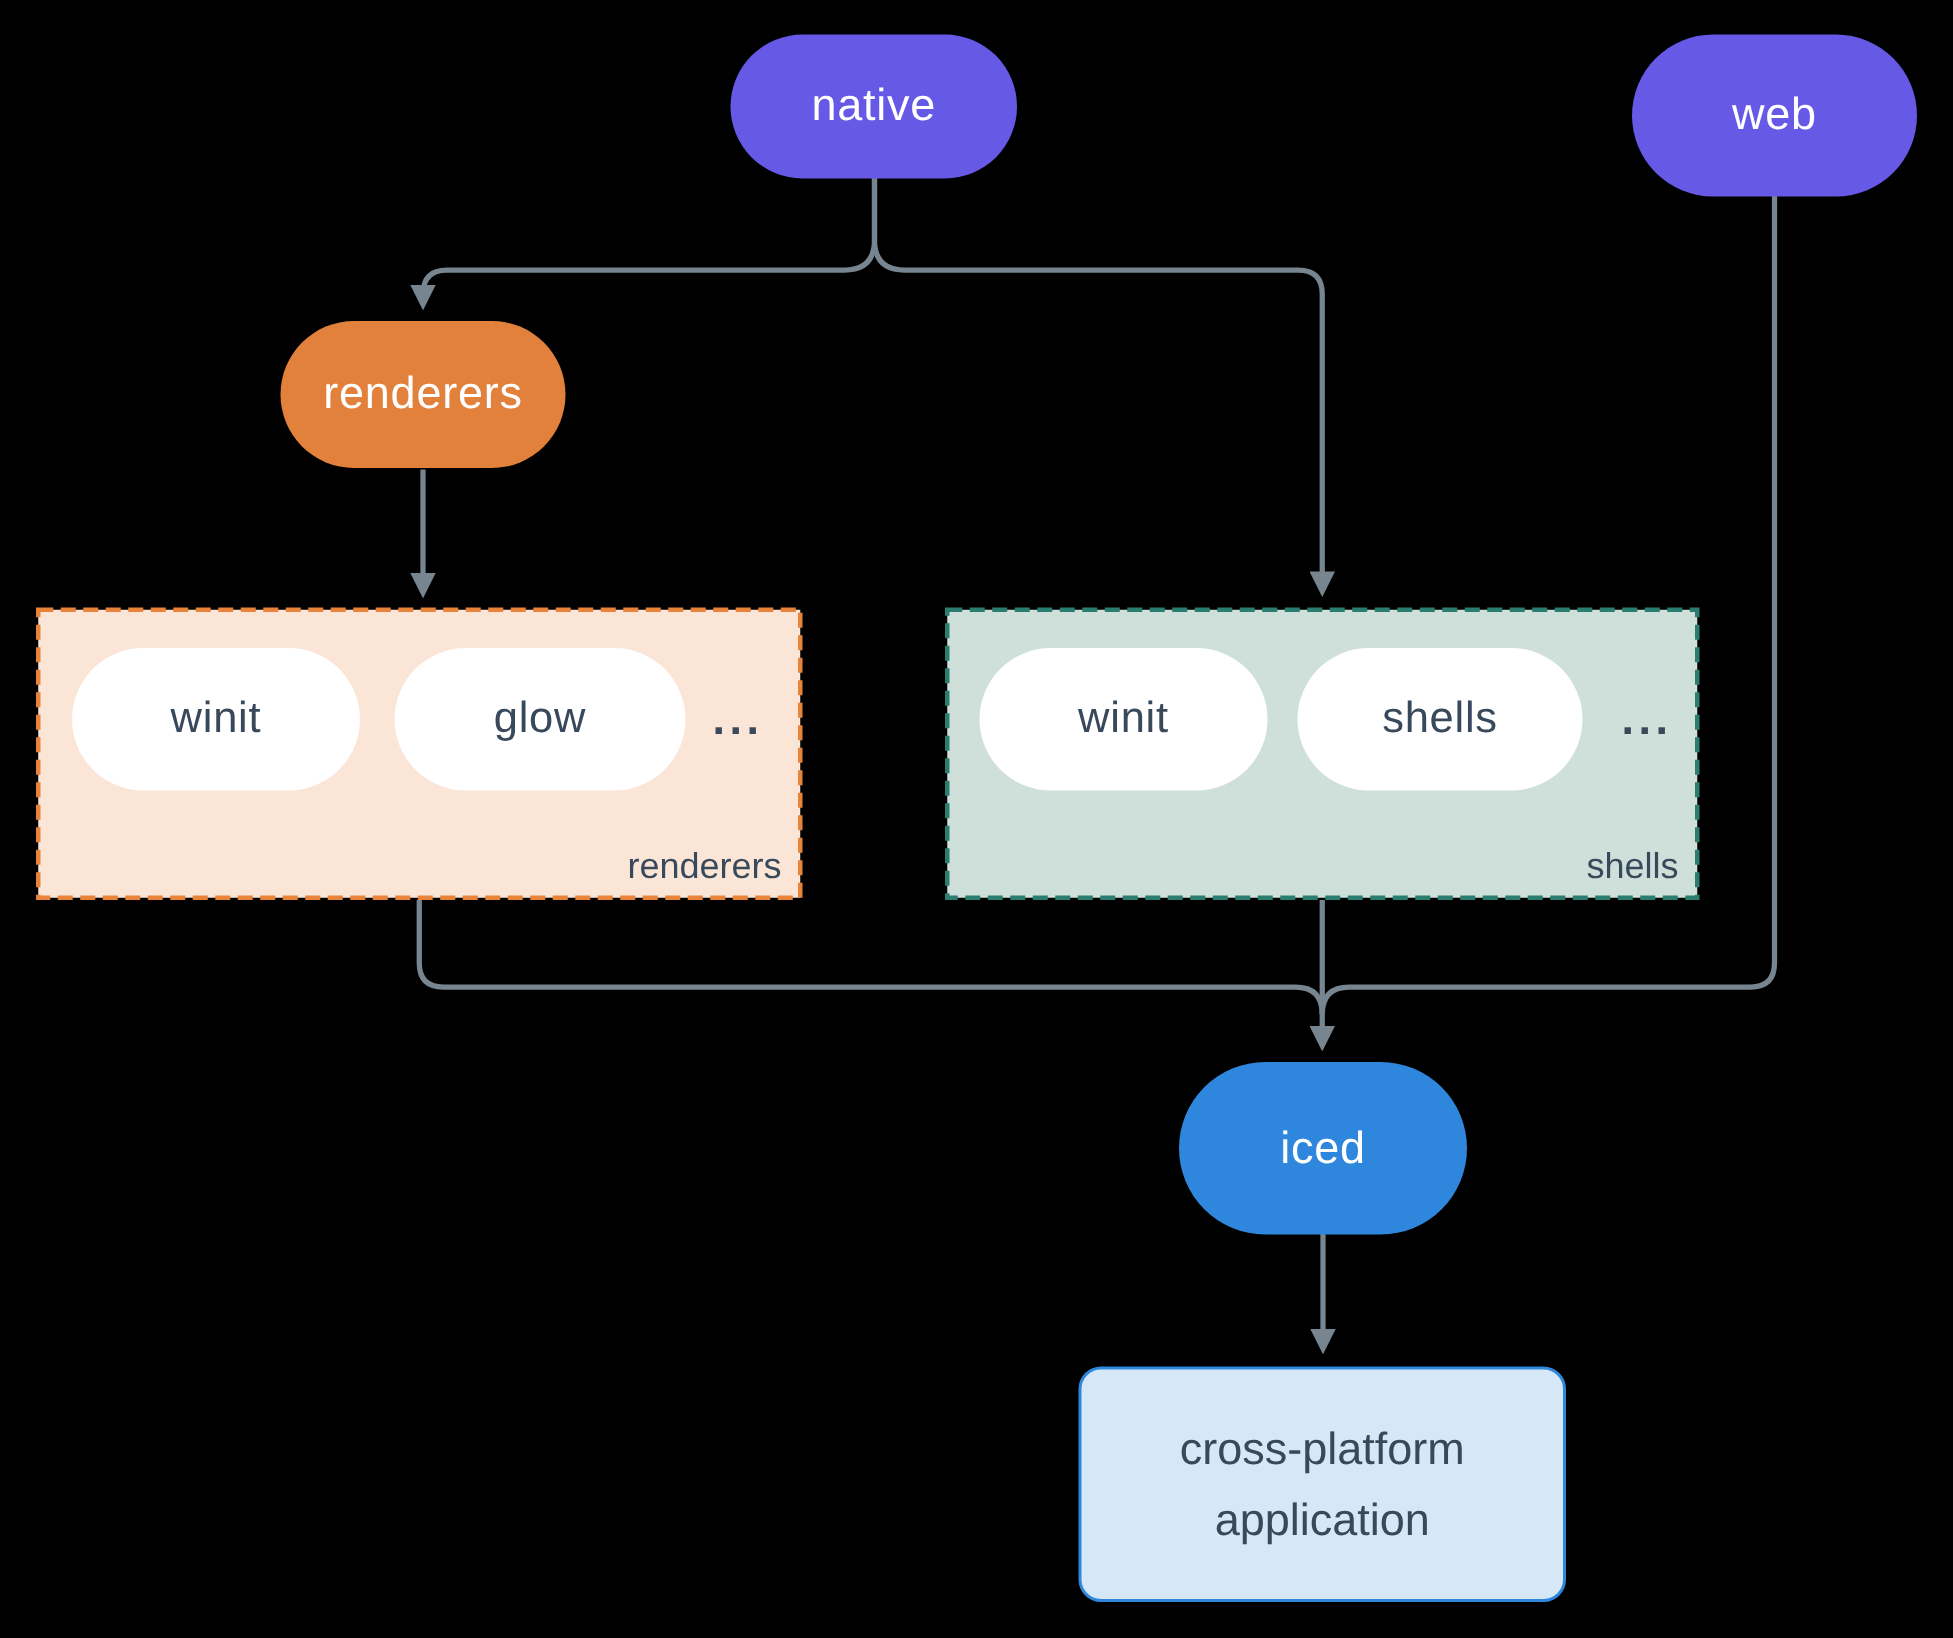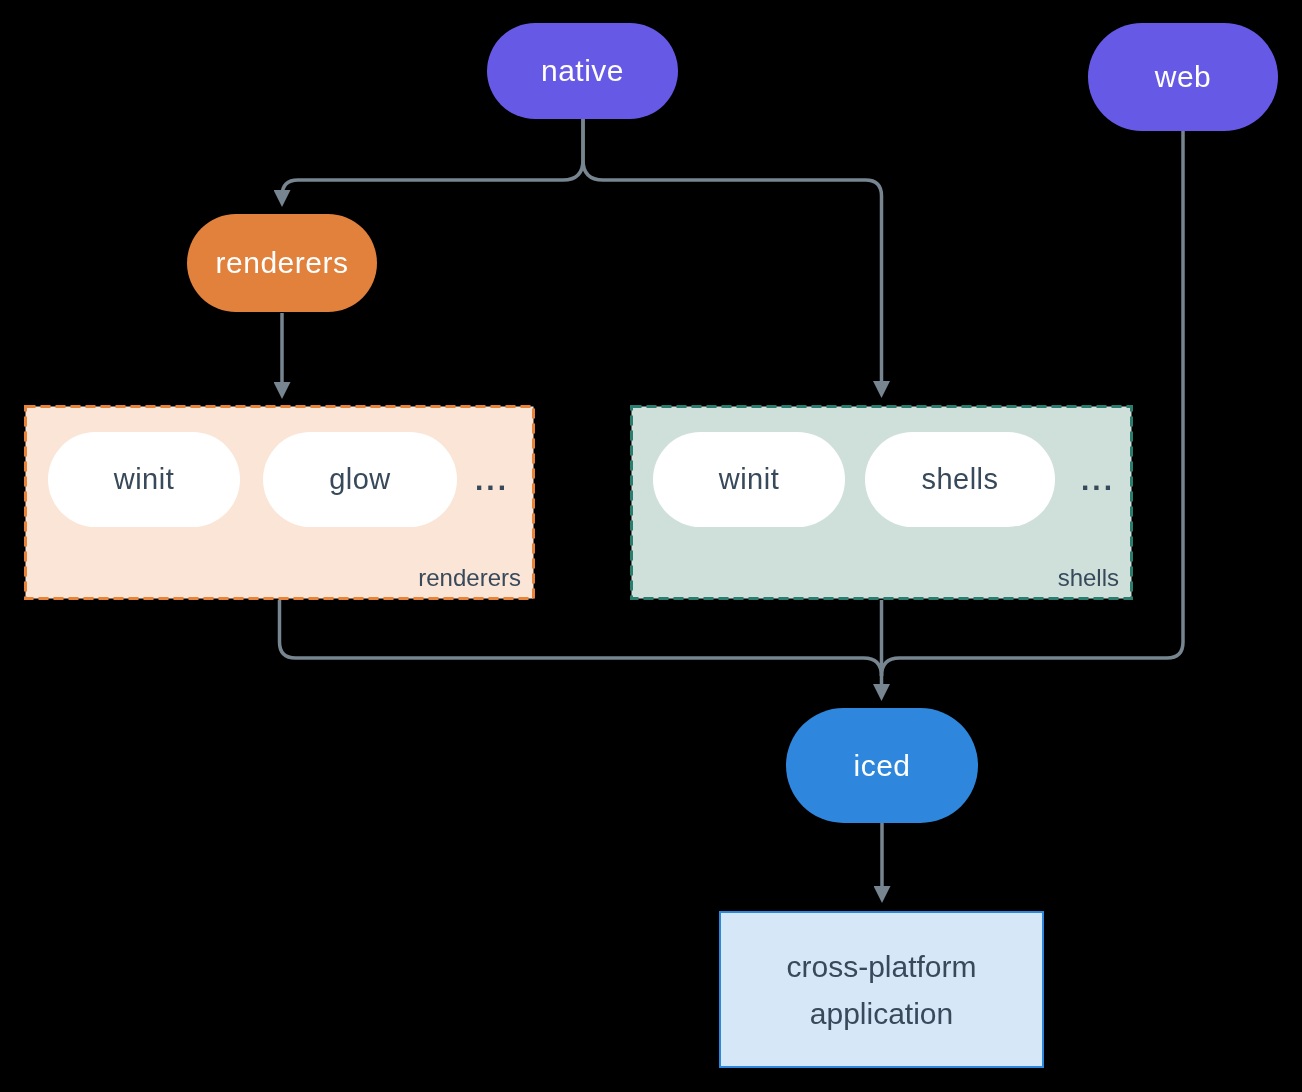--- a/index.html
+++ b/index.html
@@ -52,21 +52,21 @@
     color: var(--dark-text);
   }
 
   .app-box {
     position: absolute;
     left: 719px; top: 911px;
     width: 325px; height: 157px;
     box-sizing: border-box;
     background: var(--app-bg);
     border: 2px solid var(--app-border);
-    border-radius: 0;
+    border-radius: 15px;
     display: flex;
     flex-direction: column;
     align-items: center;
     justify-content: center;
     color: var(--dark-text);
     font-size: 30px;
     line-height: 47px;
   }
 
   

